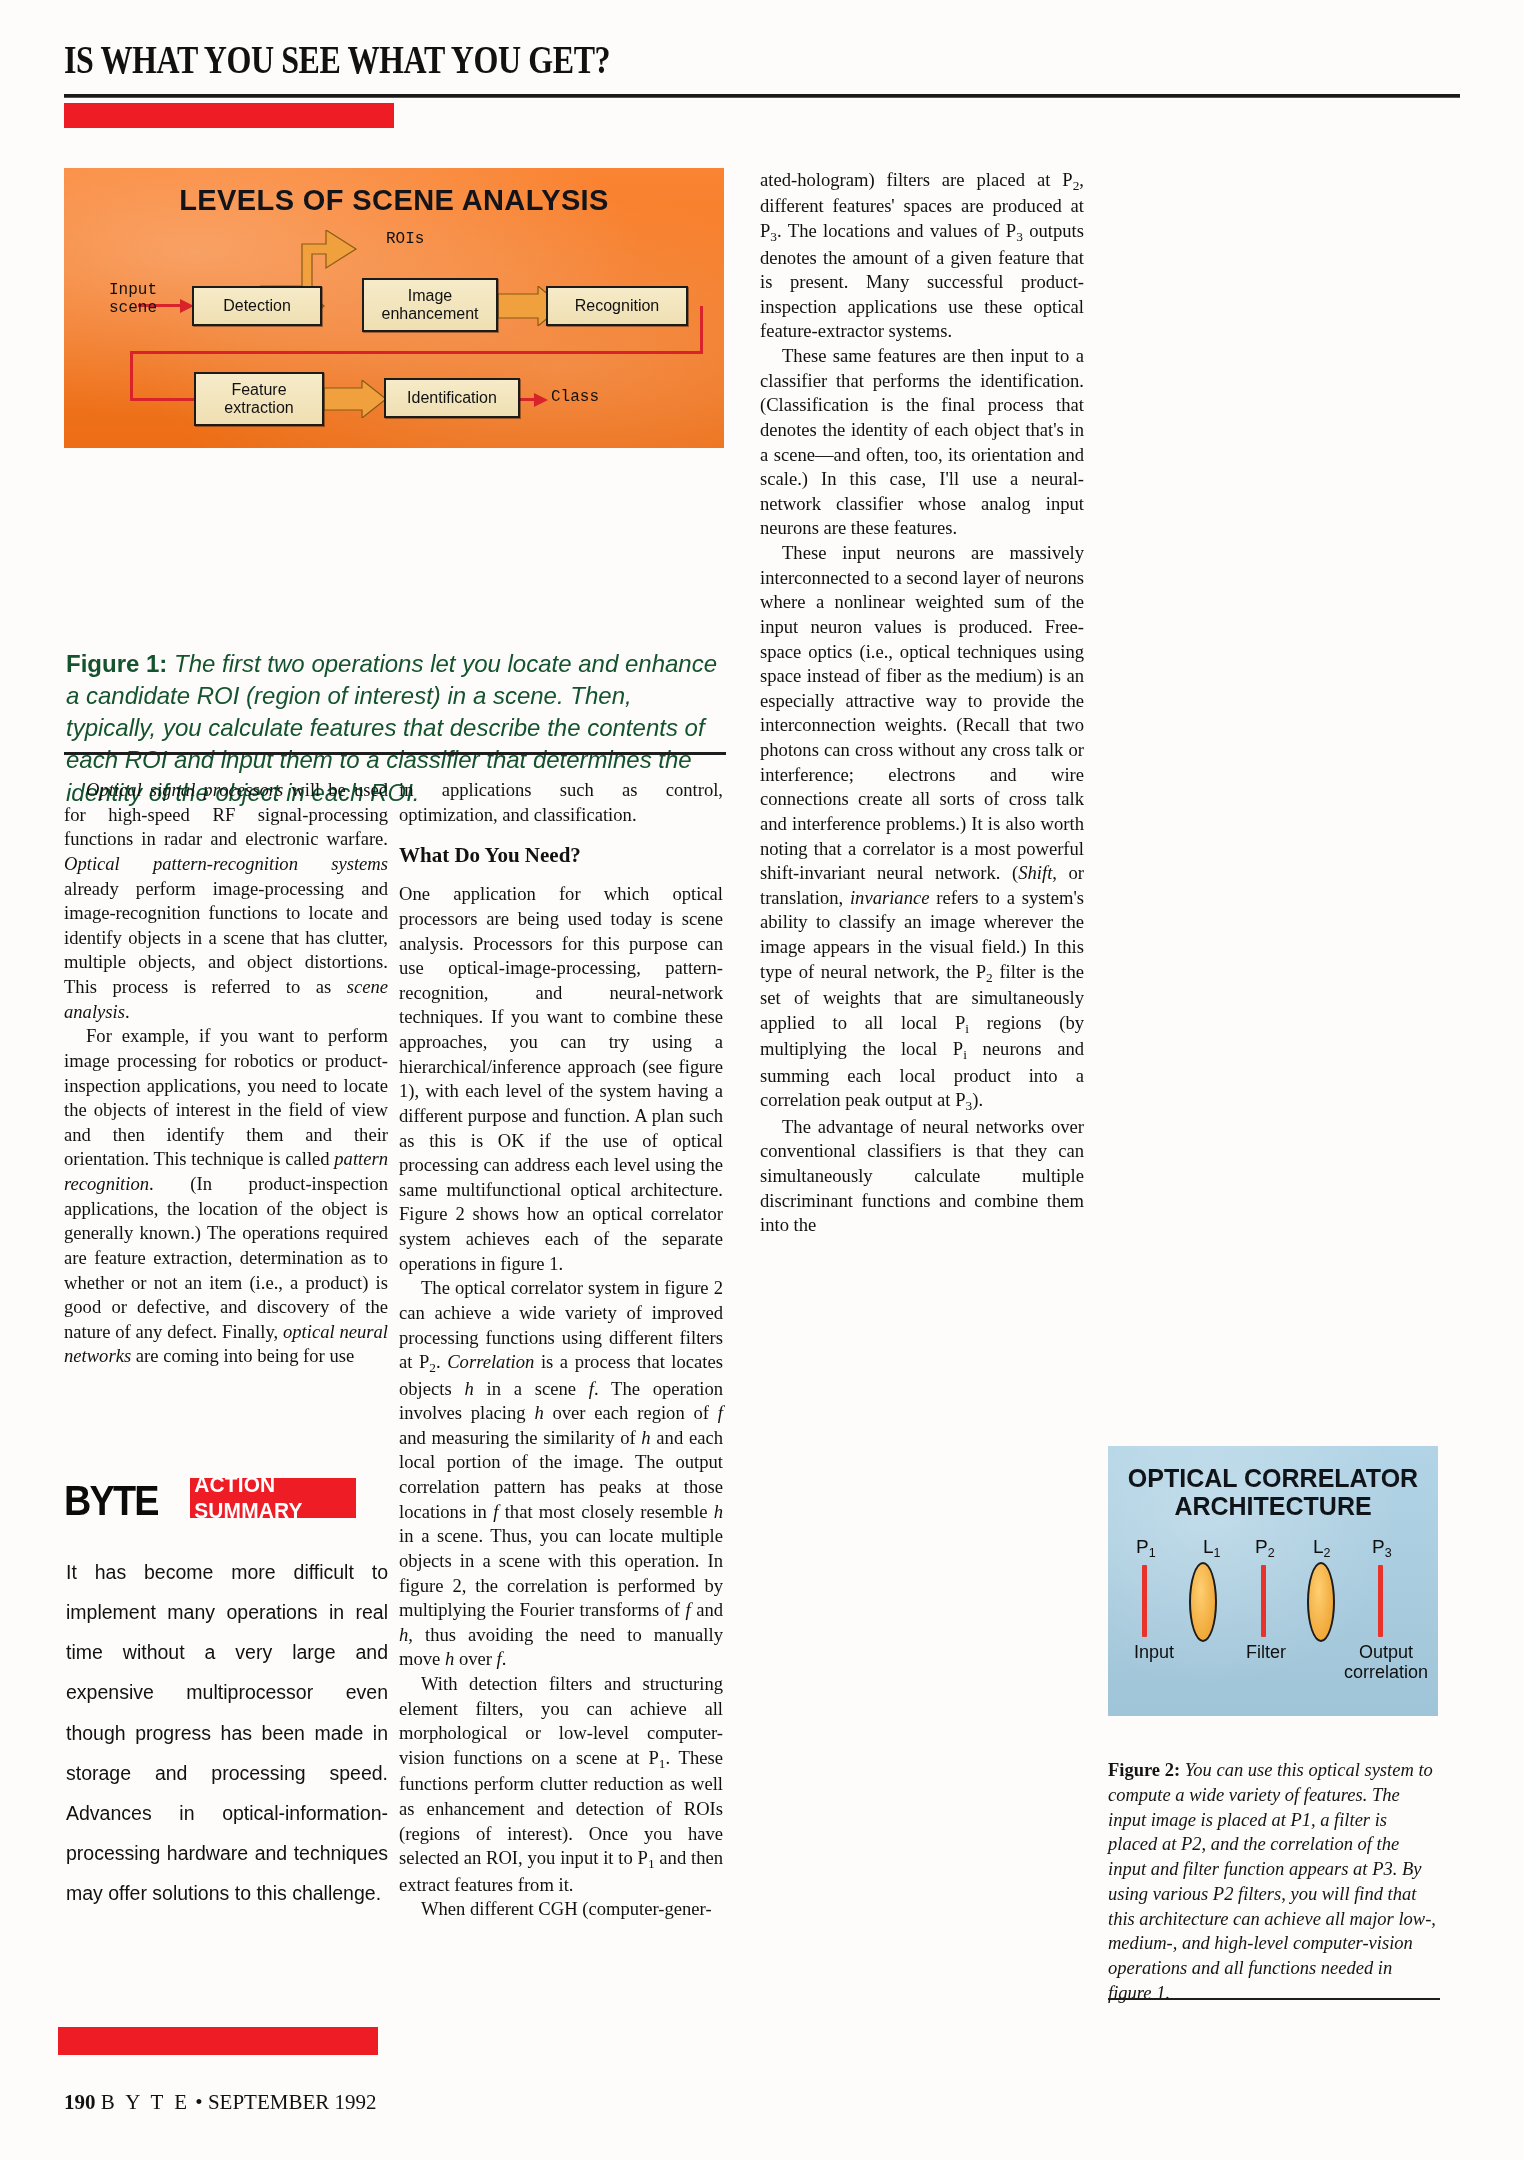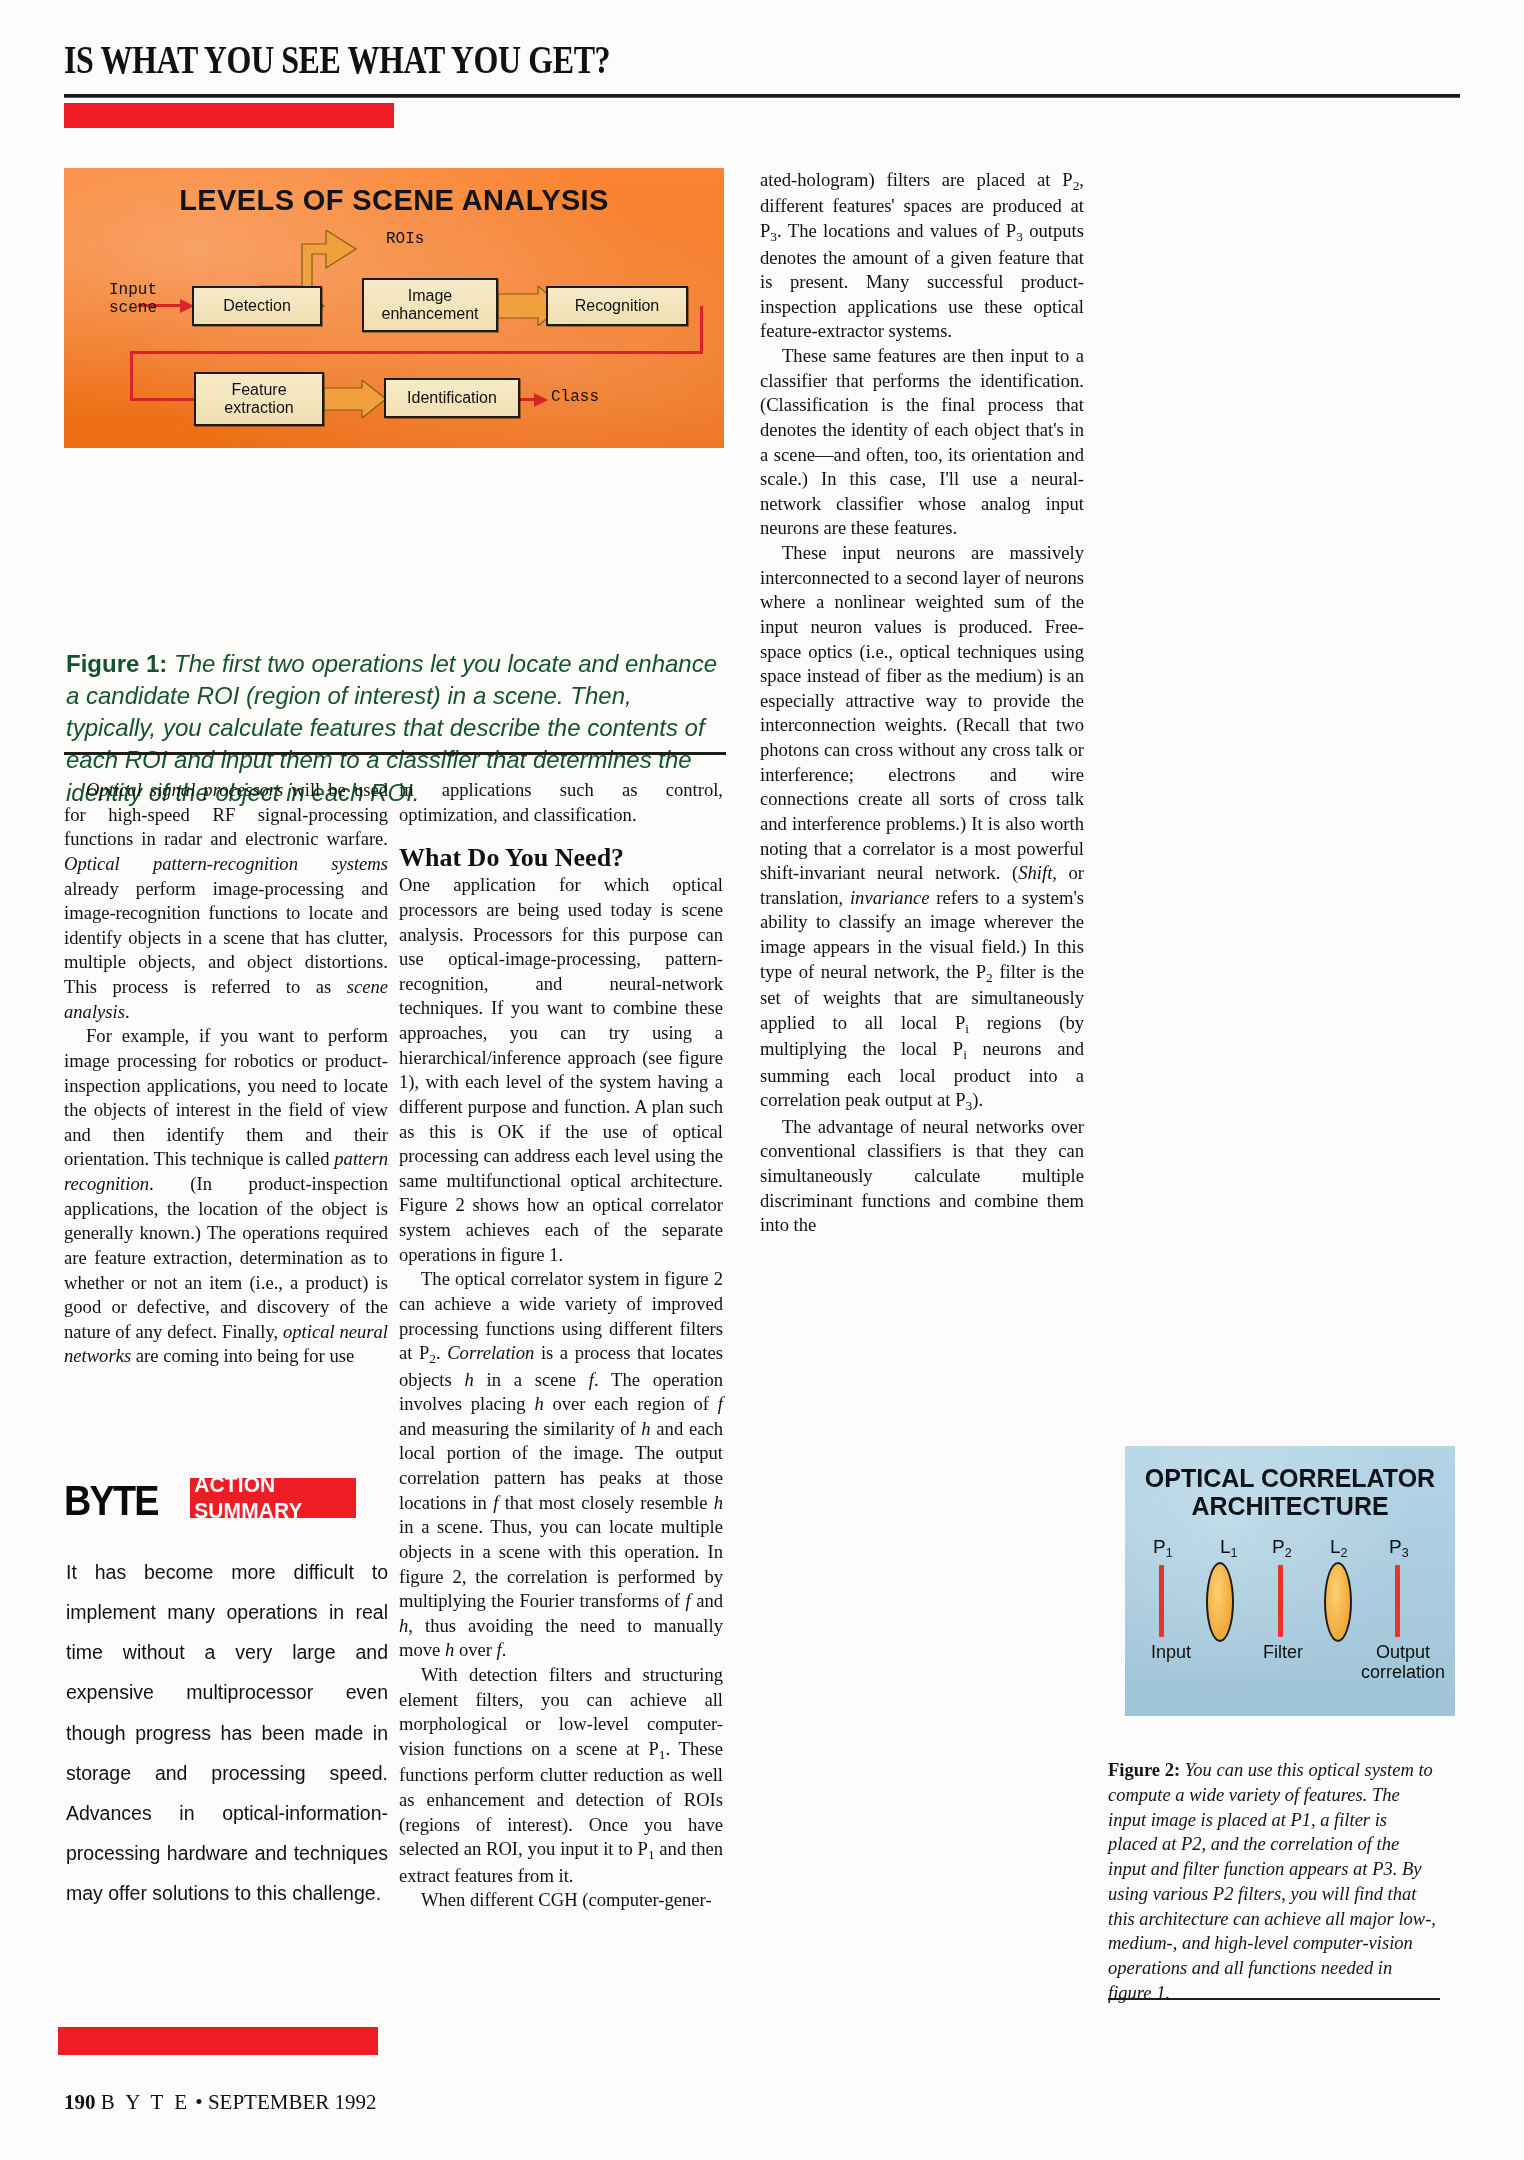--- a/index.html
+++ b/index.html
@@ -98,23 +98,23 @@
     margin:0;
     font-family:"Liberation Serif", serif;
     font-size:18.6px;
     line-height:1.325;
     text-align:justify;
     text-indent:22px;
     hyphens:auto;
   }
   .col p.noind { text-indent:0; }
   .col h3 {
-    margin:16px 0 0 0;
-    font-family:"Liberation Serif", serif;
-    font-size:26px; font-weight:bold;
+    margin:16px 0 14px 0;
+    font-family:"Liberation Serif", serif;
+    font-size:21px; font-weight:bold;
   }
   .col i { font-style:italic; }
   .sub { font-size:0.72em; vertical-align:-0.28em; }
 
   #col1 { left:64px; top:778px; }
   #col2 { left:399px; top:778px; }
   #col3 { left:760px; top:168px; width:324px; }
 
   
   .byte-logo {
@@ -152,21 +152,20 @@
     font-size:21px; color:#111;
   }
   .footer b { font-weight:bold; }
   .footer .sp { letter-spacing:3px; }
 
   
   .fig2-box {
     position:absolute; left:1108px; top:1446px; width:330px; height:270px;
     background:#a9cfe3;
     overflow:hidden;
-    margin-left:17px;
   }
   .fig2-box::after{
     content:"";position:absolute;inset:0;
     background:
       radial-gradient(ellipse at 30% 25%, rgba(255,255,255,0.25), transparent 60%),
       linear-gradient(180deg, rgba(255,255,255,0.10), rgba(0,0,0,0.05));
     pointer-events:none;
   }
   .fig2-title {
     position:absolute; top:18px; left:0; width:100%;

